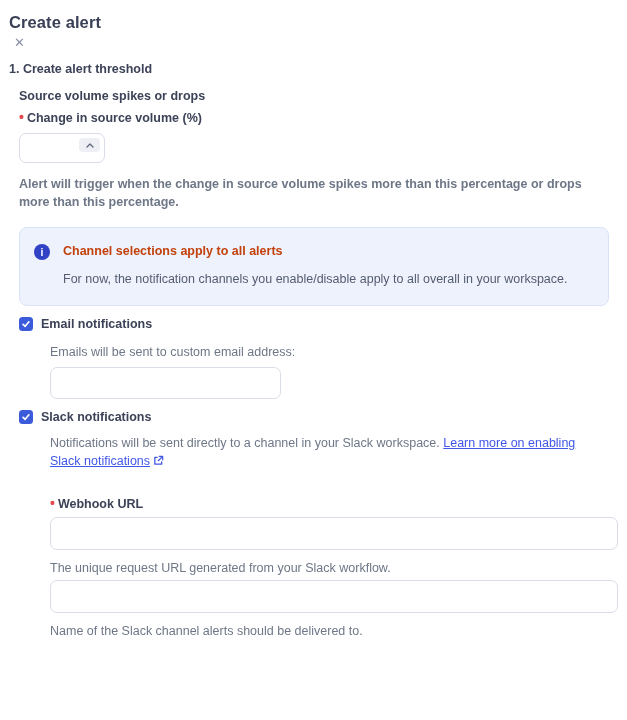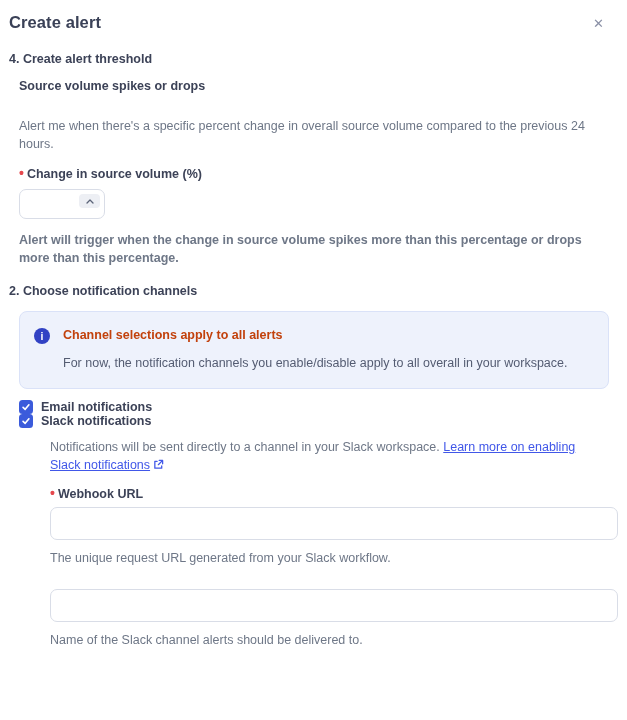--- a/index.html
+++ b/index.html
@@ -7,28 +7,28 @@
   body {
     width: 627px; height: 720px;
     background: #ffffff;
     font-family: "Liberation Sans", "DejaVu Sans", sans-serif;
     color: #3C4257;
     overflow: hidden;
   }
   .modal { padding: 13px 18px 0 9px; }
 
   
-  .header { display: flex; justify-content: space-between; align-items: flex-start; margin-bottom: 18px; }
+  .header { display: flex; justify-content: space-between; align-items: flex-start; margin-bottom: 9px; flex-direction: column; }
   .title { font-size: 16.5px; font-weight: 700; color: #3A4157; letter-spacing: .1px; }
   .close-btn { color: #8A90A6; font-size: 13px; line-height: 1; padding: 4px 5px; cursor: pointer; border: none; background: none; font-family: inherit; }
 
   .section-heading { font-size: 12.5px; font-weight: 700; color: #3C4257; margin: 0 0 13px 0; }
   .ind { margin-left: 10px; }
 
-  .sub-heading { font-size: 12.5px; font-weight: 700; margin-bottom: 24px; }
+  .sub-heading { font-size: 12.5px; font-weight: 700; margin-bottom: 8px; }
   .desc, .helper { font-size: 12.5px; color: #6E7787; line-height: 1.45; }
   .desc { margin-bottom: 14px; max-width: 585px; }
 
   .field-label { font-size: 12.5px; font-weight: 700; margin-bottom: 8px; display: flex; align-items: center; }
   .req { color: #E5484D; font-size: 14px; line-height: 1; margin-right: 3px; transform: translateY(-1px); }
 
   input.text {
     border: 1px solid #D9DDE7; border-radius: 7px; background: #fff;
     font: inherit; color: #3C4257; padding: 0 9px; outline: none; display: block;
   }
@@ -58,79 +58,81 @@
   .check-row { display: flex; align-items: flex-end; gap: 8px; margin-left: 10px; cursor: pointer; }
   .checkbox { width: 14px; height: 14px; border-radius: 3.5px; flex: none; }
   .checkbox.checked { background: #3B5BDB; display: flex; align-items: center; justify-content: center; }
   .check-label { font-size: 12.5px; font-weight: 700; color: #3C4257; }
 
   .group-body { margin-left: 41px; }
   .email-group .group-body { margin-top: 12px; margin-bottom: 11px; }
   .email-helper { margin-bottom: 6px; }
   .email-input { width: 231px; height: 32px; }
 
-  .slack-desc { max-width: 570px; margin: 10px 0 12px 0; }
+  .slack-desc { max-width: 570px; margin: 10px 0 26px 0; }
   .link { color: #4157E8; text-decoration: underline; cursor: pointer; }
   .ext-icon { display: inline-block; vertical-align: -1px; margin-left: 3px; }
 
   .wide-input { width: 568px; height: 33px; margin-bottom: 9px; }
-  .webhook-helper { margin-bottom: 22px; }
+  .webhook-helper { margin-bottom: 3px; }
   .channel-helper { margin-bottom: 11px; }
   .field-gap { margin-bottom: 6px; }
 </style>
 </head>
 <body>
 
 <div class="modal">
 
   <div class="header">
     <div class="title">Create alert</div>
     <button class="close-btn">✕</button>
   </div>
 
   <div>
-    <div class="section-heading">4. Create alert threshold</div>
+    <div class="section-heading">1. Create alert threshold</div>
     <div class="ind">
       <div class="sub-heading">Source volume spikes or drops</div>
-      <div class="desc">Alert me when there's a specific percent change in overall source volume compared to the previous 24 hours.</div>
       <div class="field-label">
         <span class="req">•</span>
         <span>Change in source volume (%)</span>
       </div>
       <div class="num-wrap">
         <input class="text" type="text" value="" style="">
         <button class="spinner">
           <svg width="8" height="5" viewBox="0 0 8 5">
               <polyline points="1,4 4,1 7,4" fill="none" stroke="#5B6478" stroke-width="1.3" stroke-linecap="round" stroke-linejoin="round"></polyline>
             </svg>
         </button>
       </div>
       <div class="helper after-num">Alert will trigger when the change in source volume spikes more than this percentage or drops more than this percentage.</div>
     </div>
   </div>
 
   <div>
-    <div class="section-heading">2. Choose notification channels</div>
 
     <div class="banner">
       <span class="info-icon">i</span>
       <div>
         <div class="banner-title">Channel selections apply to all alerts</div>
         <div class="banner-body">For now, the notification channels you enable/disable apply to all overall in your workspace.</div>
       </div>
     </div>
 
     <div class="email-group">
       <div class="check-row">
         <span class="checkbox checked">
           <svg width="10" height="10" viewBox="0 0 12 12">
               <polyline points="2.5,6.5 5,8.8 9.5,3.4" fill="none" stroke="#fff" stroke-width="2" stroke-linecap="round" stroke-linejoin="round"></polyline>
             </svg>
         </span>
         <span class="check-label">Email notifications</span>
+      </div>
+      <div class="group-body">
+        <div class="helper email-helper">Emails will be sent to custom email address:</div>
+        <input class="text email-input" type="text" value="" style="">
       </div>
     </div>
 
     <div>
       <div class="check-row">
         <span class="checkbox checked">
           <svg width="10" height="10" viewBox="0 0 12 12">
               <polyline points="2.5,6.5 5,8.8 9.5,3.4" fill="none" stroke="#fff" stroke-width="2" stroke-linecap="round" stroke-linejoin="round"></polyline>
             </svg>
         </span>

